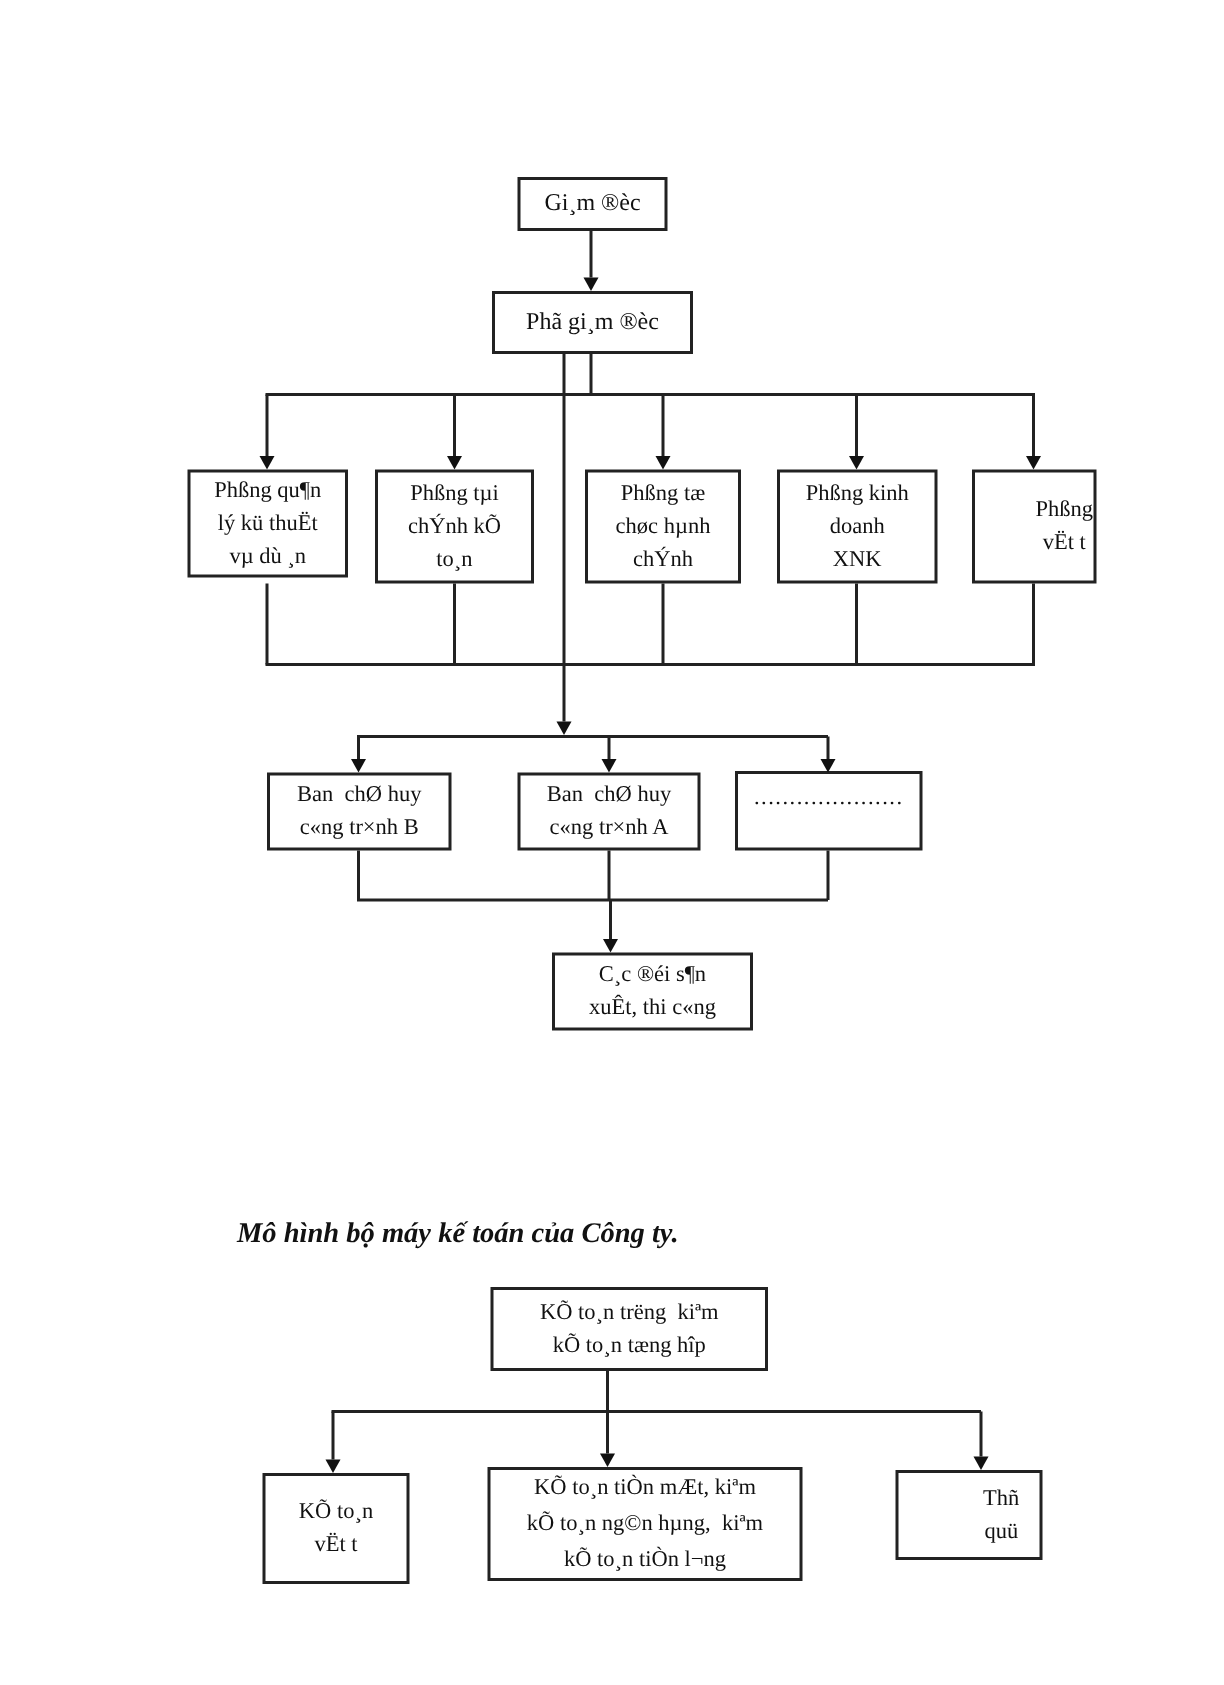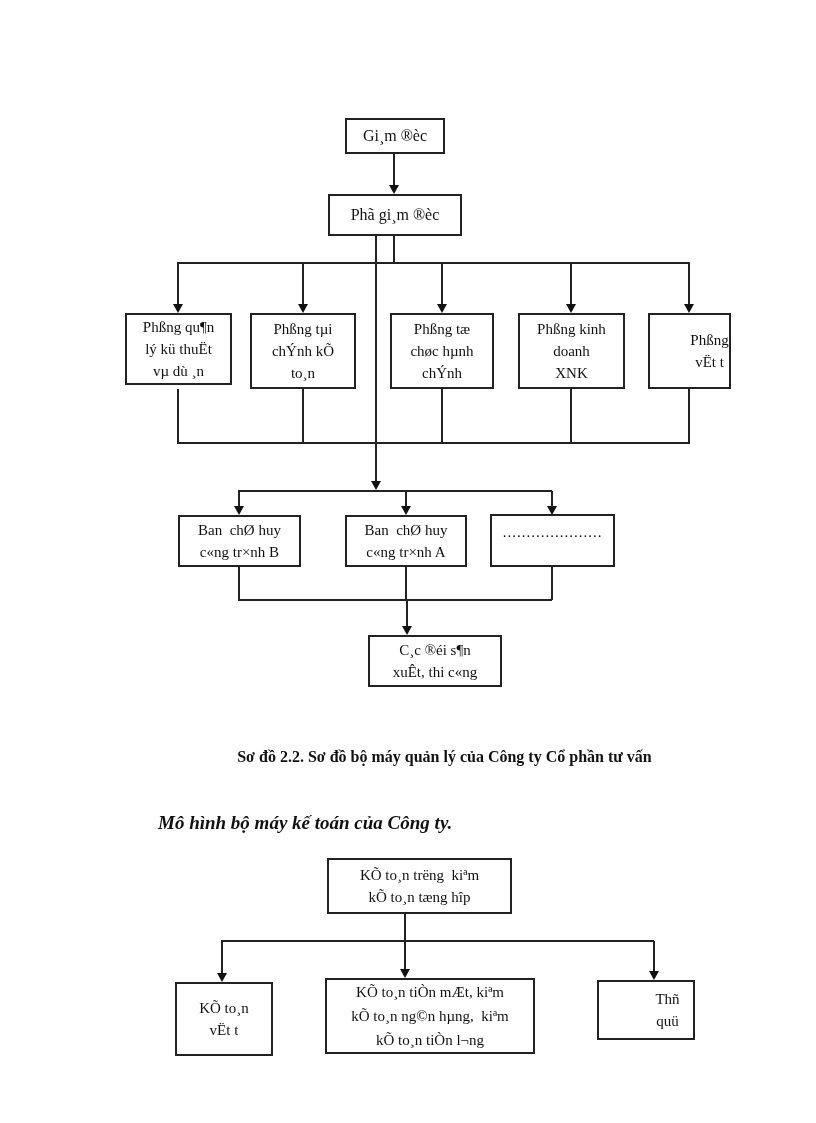--- a/index.html
+++ b/index.html
@@ -116,21 +116,20 @@
     <div class="arr" style="left:547px;top:506px;"></div>
 
     <div class="vl" style="left:238px;top:567px;height:33px;"></div>
     <div class="vl" style="left:405px;top:567px;height:33px;"></div>
     <div class="vl" style="left:551px;top:567px;height:33px;"></div>
     <div class="hl" style="left:238px;top:599px;width:314px;"></div>
     <div class="vl" style="left:406px;top:600px;height:26px;"></div>
     <div class="arr" style="left:402px;top:626px;"></div>
   </div>
 
-  <div class="caption" style="top:748px;">Sơ đồ 2.2. Sơ đồ bộ máy quản lý của Công ty Cổ phần tư vấn</div>
   <div class="subheading">Mô hình bộ máy kế toán của Công ty.</div>
 
   <div>
 
     <div class="box" style="left:327px;top:858px;width:185px;height:56px;">KÕ to¸n trëng  kiªm
 kÕ to¸n tæng hîp</div>
 
     <div class="box" style="left:175px;top:982px;width:98px;height:74px;">KÕ to¸n
 vËt t</div>
     <div class="box" style="left:325px;top:978px;width:210px;height:76px;line-height:24px;">KÕ to¸n tiÒn mÆt, kiªm

